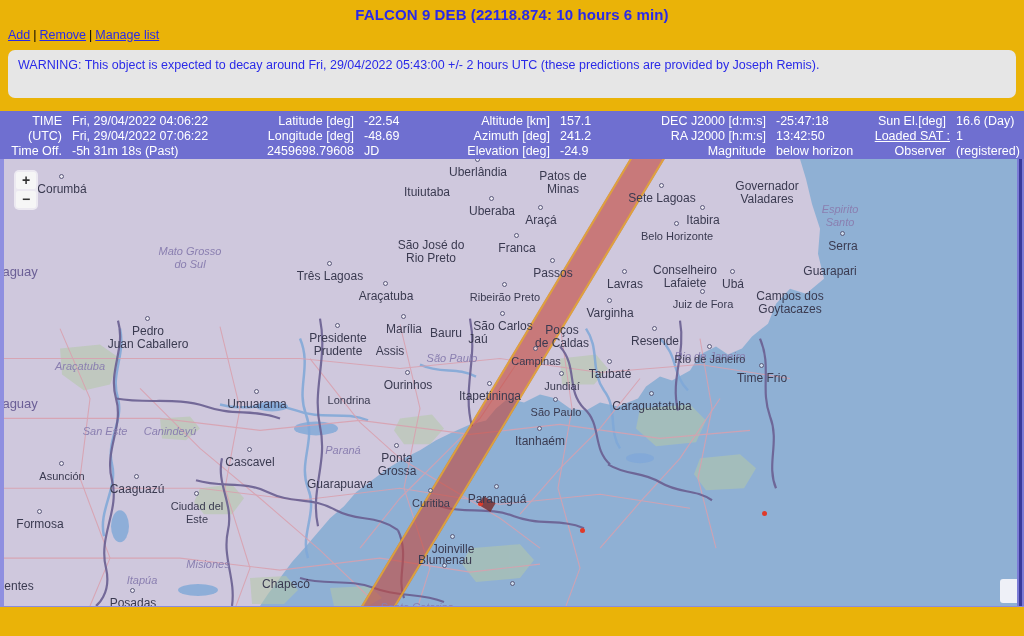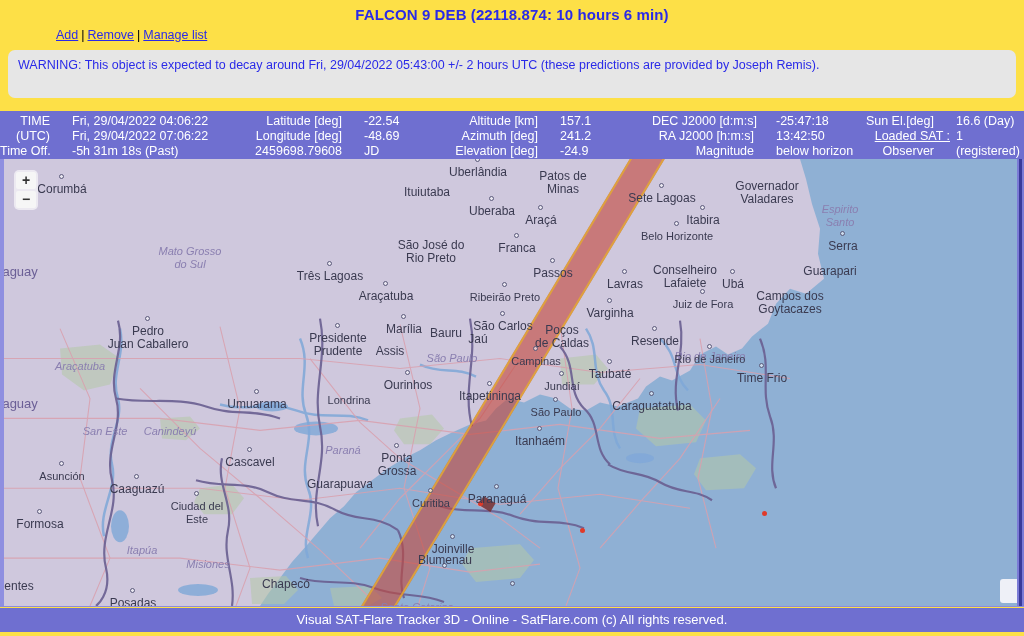--- a/index.html
+++ b/index.html
@@ -3,40 +3,39 @@
 <meta charset="utf-8">
 <style>
   * { box-sizing: border-box; }
   html, body {
     margin: 0; padding: 0;
     width: 1024px; height: 636px;
     background: #ffffff;
     font-family: "Liberation Sans", sans-serif;
     overflow: hidden;
   }
-  #page { position: relative; width: 1024px; height: 636px; background:#fde047; }
+  #page { position: relative; width: 1024px; height: 636px; background:#eab308; }
 
   
   .title {
     text-align: center;
     color: #2a2ae8;
     font-size: 15px;
     font-weight: bold;
     padding-top: 6px;
     letter-spacing: .1px;
     height: 24px;
   }
 
   
   .linkrow {
     padding: 4px 8px 0 8px;
     font-size: 12.5px;
     color: #2a2ae8;
     height: 22px;
-    margin-left: 48px;
   }
   .linkrow a {
     color: #2a2ae8;
     text-decoration: underline;
     cursor: pointer;
   }
   .linkrow .sep { color: #000; padding: 0 3px; text-decoration: none; }
 
   
   .warnbox {
@@ -75,21 +74,21 @@
     grid-template-columns: 72px 158px 22px 112px 78px 12px 106px 64px 28px 124px 70px 18px 92px 120px;
     row-gap: 0px;
     padding-top: 3px;
   }
   .datagrid > div {
     height: 15px;
     line-height: 15px;
     white-space: nowrap;
     overflow: visible;
   }
-  .lbl { text-align: right; padding-right: 22px; }
+  .lbl { text-align: right; padding-right: 10px; }
   .val { text-align: left; }
   .lbl-u { text-align: right; padding-right: 6px; }
   .lbl-u span { text-decoration: underline; }
 
   
   .mapwrap {
     position: absolute;
     top: 159px; left: 0;
     width: 1024px; height: 448px;
     background: #8fb0d4;
@@ -485,21 +484,21 @@
           <div class="clabel big" style="left: 197px; top: 341px;">Ciudad del
 Este</div>
           <div class="citydot" style="left: 428px; top: 329px;"></div>
           <div class="clabel big" style="left: 431px; top: 338px;">Curitiba</div>
           <div class="citydot" style="left: 494px; top: 325px;"></div>
           <div class="clabel " style="left: 497px; top: 334px;">Paranaguá</div>
           <div class="citydot" style="left: 37px; top: 350px;"></div>
           <div class="clabel " style="left: 40px; top: 359px;">Formosa</div>
           <div class="citydot" style="left: 450px; top: 375px;"></div>
           <div class="clabel " style="left: 453px; top: 384px;">Joinville</div>
-          <div class="clabel state" style="left: 142px; top: 385px;">Itapúa</div>
+          <div class="clabel state" style="left: 142px; top: 415px;">Itapúa</div>
           <div class="clabel state" style="left: 208px; top: 399px;">Misiones</div>
           <div class="clabel " style="left: 286px; top: 419px;">Chapecó</div>
           <div class="citydot" style="left: 442px; top: 404px;"></div>
           <div class="clabel " style="left: 445px; top: 395px;">Blumenau</div>
           <div class="citydot" style="left: 510px; top: 422px;"></div>
           <div class="clabel big" style="left: 513px; top: 431px; margin-top: 20px;">Florianópolis</div>
           <div class="clabel state" style="left: 417px; top: 442px;">Santa Catarina</div>
           <div class="citydot" style="left: 130px; top: 429px;"></div>
           <div class="clabel " style="left: 133px; top: 438px;">Posadas</div>
           <div class="clabel " style="left: 6px; top: 421px;">Corrientes</div>
@@ -509,15 +508,14 @@
         <div>+</div>
         <div>−</div>
       </div>
 
       <div class="map-left-edge"></div>
       <div class="map-right-edge"></div>
       <div class="map-scrollthumb"></div>
     </div>
   </div>
 
-  <div class="footer">Visual SAT-Flare Tracker 3D - Online - SatFlare.com (c) All rights reserved.</div>
 
 </div>
 
 </body></html>

